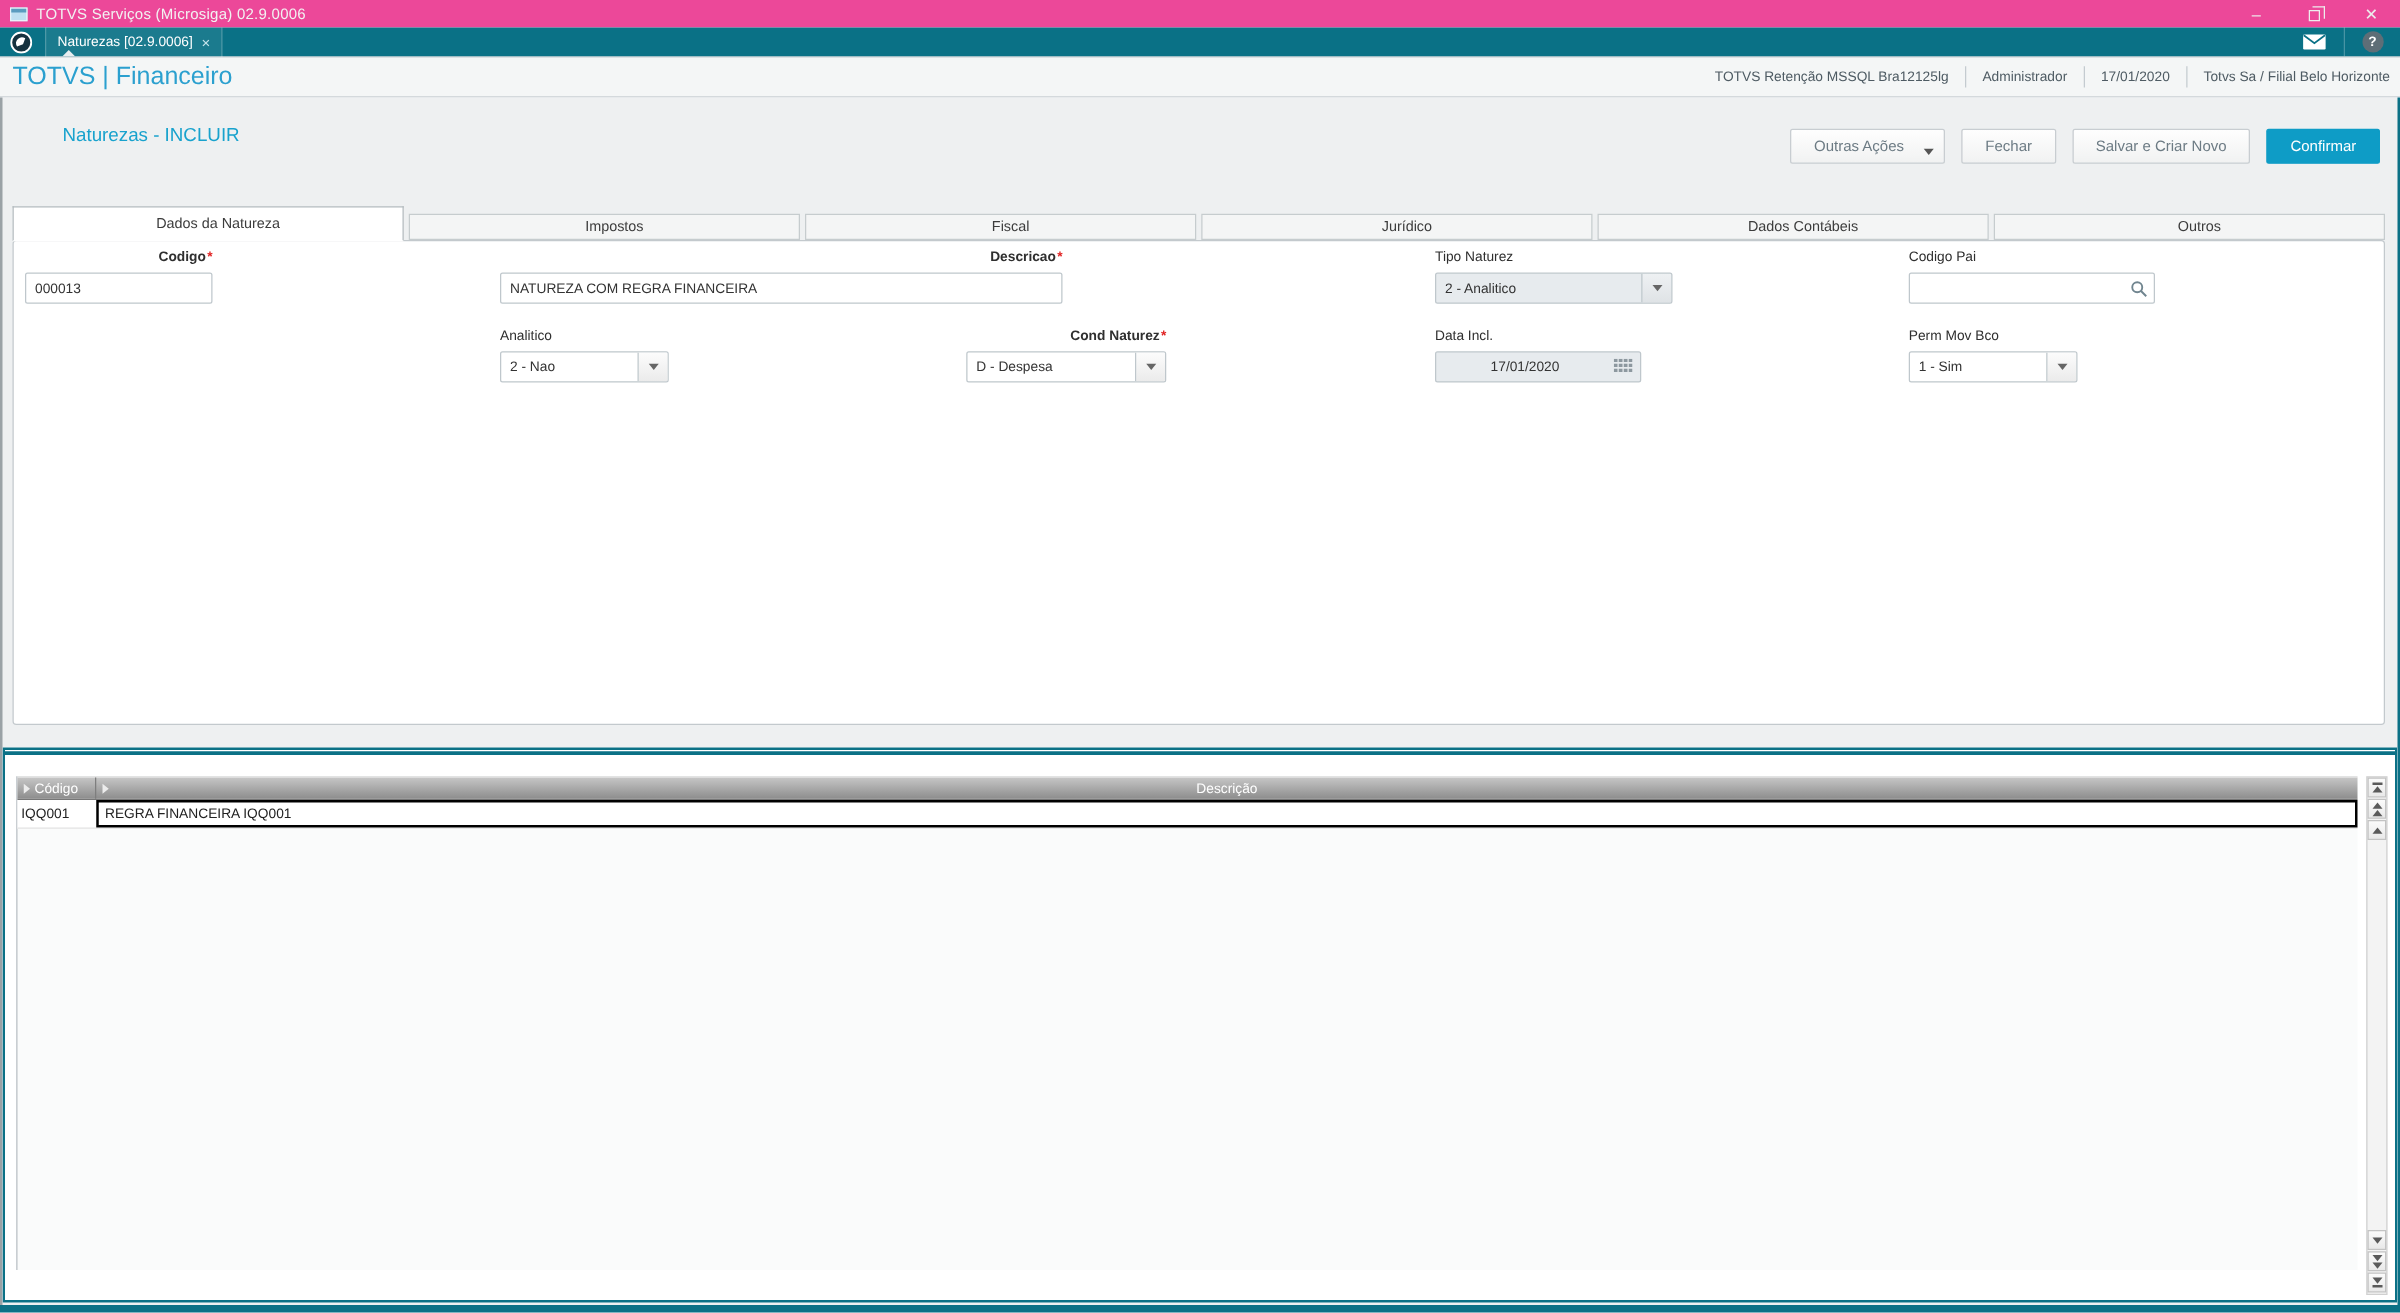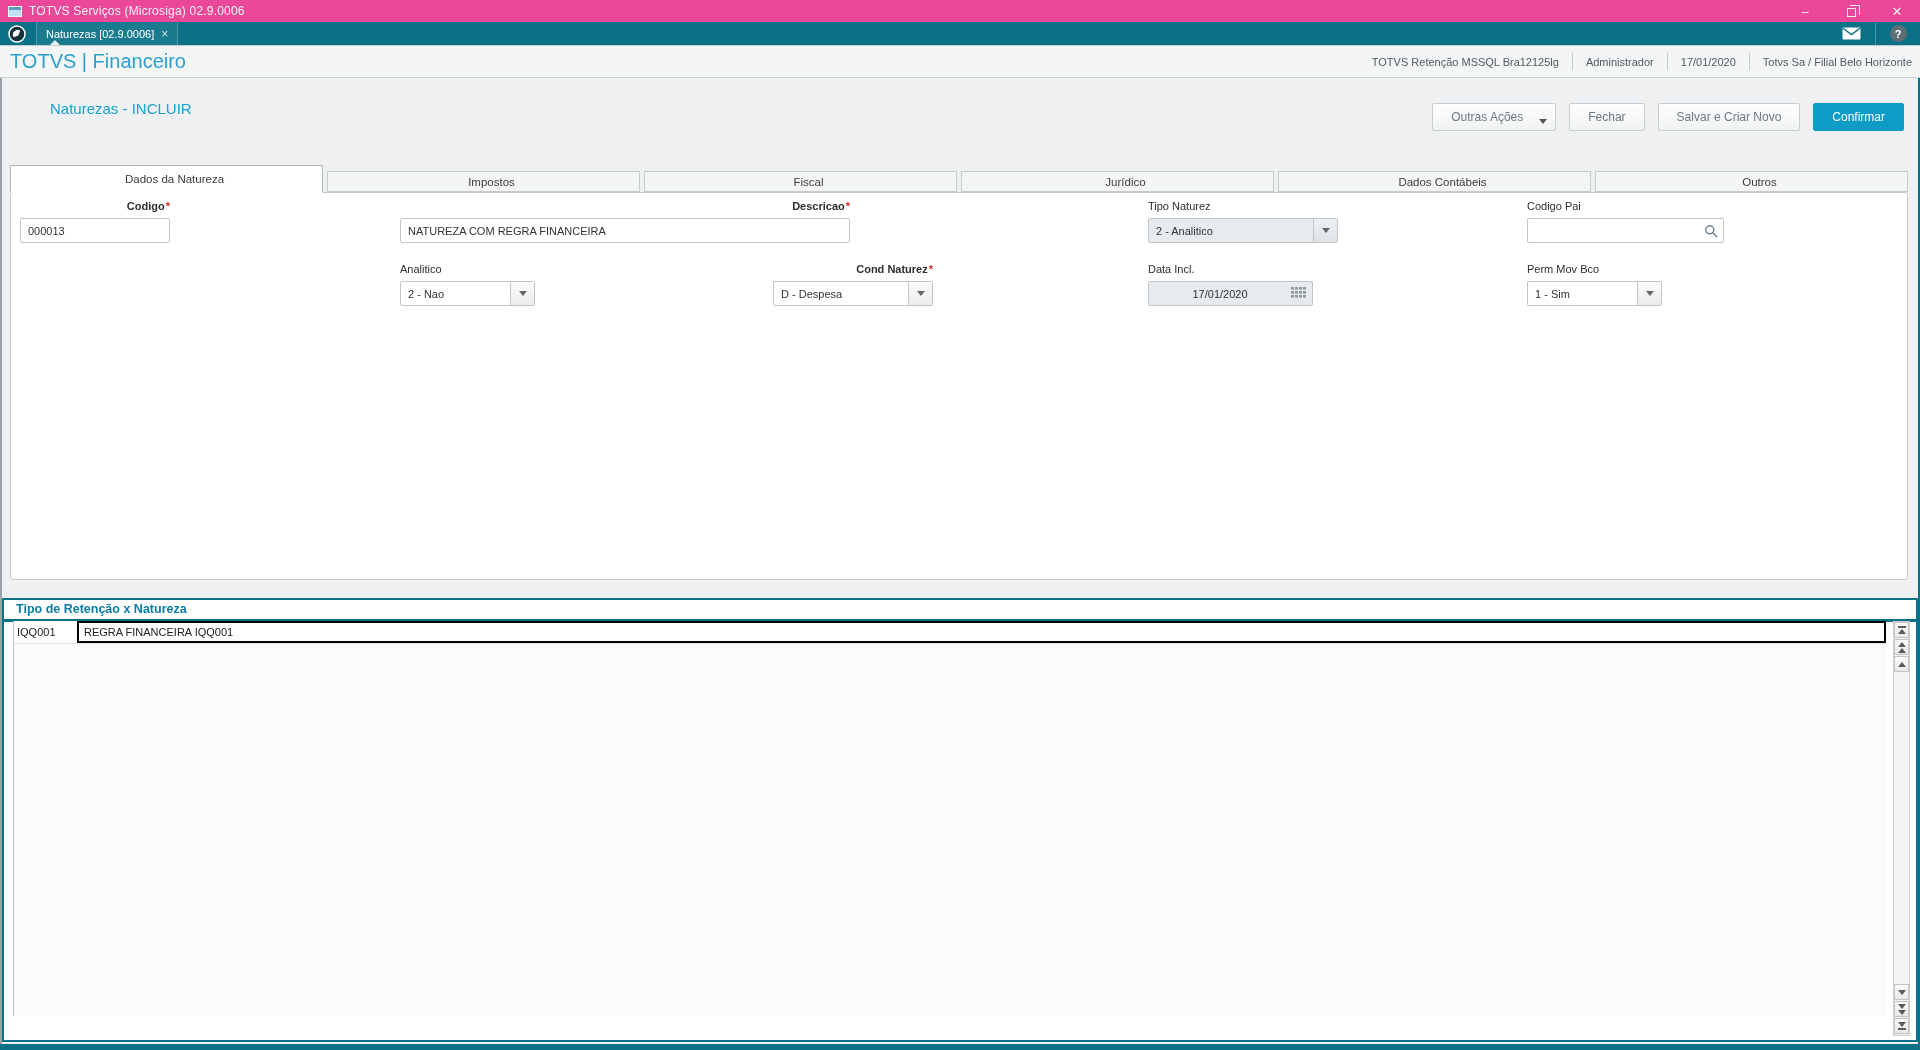--- a/index.html
+++ b/index.html
@@ -277,24 +277,33 @@
         <div class="val">1 - Sim</div>
         <div class="cbtn">
             <span class="arr-down"></span>
           </div>
       </div>
     </div>
 
   </div>
 
   <div class="retpanel">
-    <div class="ret-title">Tipo de Retenção x Natureza</div>
     <div class="ret-underline"></div>
 
     <div class="grid-viewport">
+      <div class="grid-header">
+        <div class="gh-cell gh-c1">
+          <span class="handle"></span>
+          <span>Código</span>
+        </div>
+        <div class="gh-cell gh-c2">
+          <span class="handle"></span>
+          <span>Descrição</span>
+        </div>
+      </div>
       <div class="grid-row">
         <div class="gr-c1">IQQ001</div>
         <div class="gr-c2">REGRA FINANCEIRA IQQ001</div>
       </div>
     </div>
 
     <div class="vscroll">
       <div class="sbtn">
           <span class="bar"></span>
           <span class="tri-up"></span>

